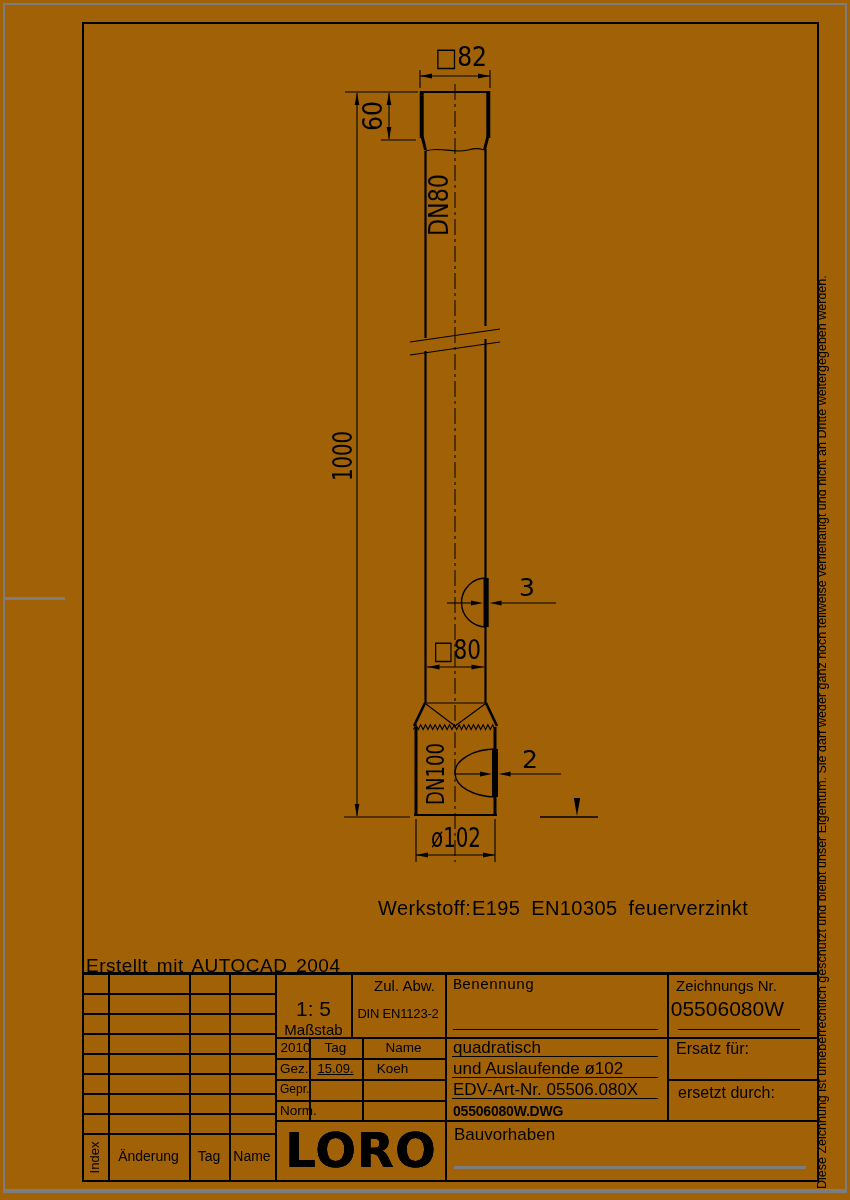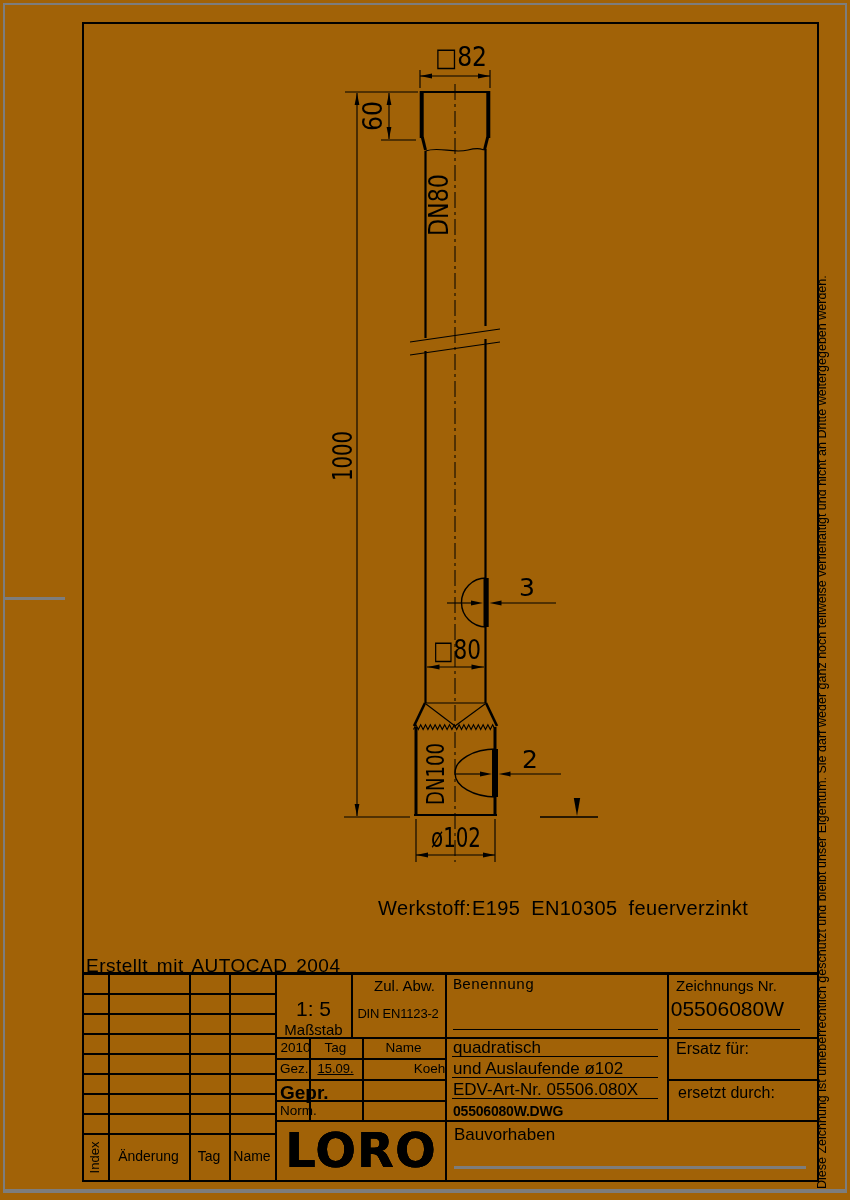--- a/index.html
+++ b/index.html
@@ -176,22 +176,22 @@
   <div class="t ctr" style="left:351px;width:94px;top:1006px;font-size:13px;letter-spacing:-.2px;">DIN EN1123-2</div>
   <div class="t" style="left:453px;top:977px;font-size:15px;font-family:Liberation Mono, monospace;">Benennung</div>
   <div class="t" style="left:676px;top:977px;font-size:15px;">Zeichnungs Nr.</div>
   <div class="t ctr" style="left:632px;width:152px;top:997px;font-size:21px;text-align:right;">05506080W</div>
 
   <div class="t ctr" style="left:276px;width:39px;top:1040px;font-size:13.5px;">2010</div>
   <div class="t ctr" style="left:309px;width:53px;top:1040px;font-size:13.5px;">Tag</div>
   <div class="t ctr" style="left:362px;width:83px;top:1040px;font-size:13.5px;">Name</div>
   <div class="t" style="left:280px;top:1061px;font-size:13.5px;">Gez.</div>
   <div class="t ctr" style="left:309px;width:53px;top:1061px;font-size:13px;text-decoration:underline;">15.09.</div>
-  <div class="t ctr" style="left:362px;width:61px;top:1061px;font-size:13.5px;padding-left:37px;">Koeh</div>
-  <div class="t" style="left:280px;top:1082px;font-size:19px;font-weight:bold;">Gepr.</div>
+  <div class="t ctr" style="left:362px;width:61px;top:1061px;font-size:13.5px;">Koeh</div>
+  <div class="t" style="left:280px;top:1082px;font-size:12px;">Gepr.</div>
   <div class="t" style="left:280px;top:1103px;font-size:13.5px;">Norm.</div>
 
   <div class="t" style="left:453px;top:1038px;font-size:17px;">quadratisch</div>
   <div class="t" style="left:453px;top:1059px;font-size:17px;">und Auslaufende ø102</div>
   <div class="t" style="left:453px;top:1080px;font-size:17px;">EDV-Art-Nr. 05506.080X</div>
   <div class="t" style="left:453px;top:1103px;font-size:14px;font-weight:600;letter-spacing:-.2px;">05506080W.DWG</div>
 
   <div class="t" style="left:676px;top:1040px;font-size:16px;">Ersatz für:</div>
   <div class="t" style="left:678px;top:1084px;font-size:16px;">ersetzt durch:</div>
   <div class="t" style="left:454px;top:1125px;font-size:17px;">Bauvorhaben</div>

